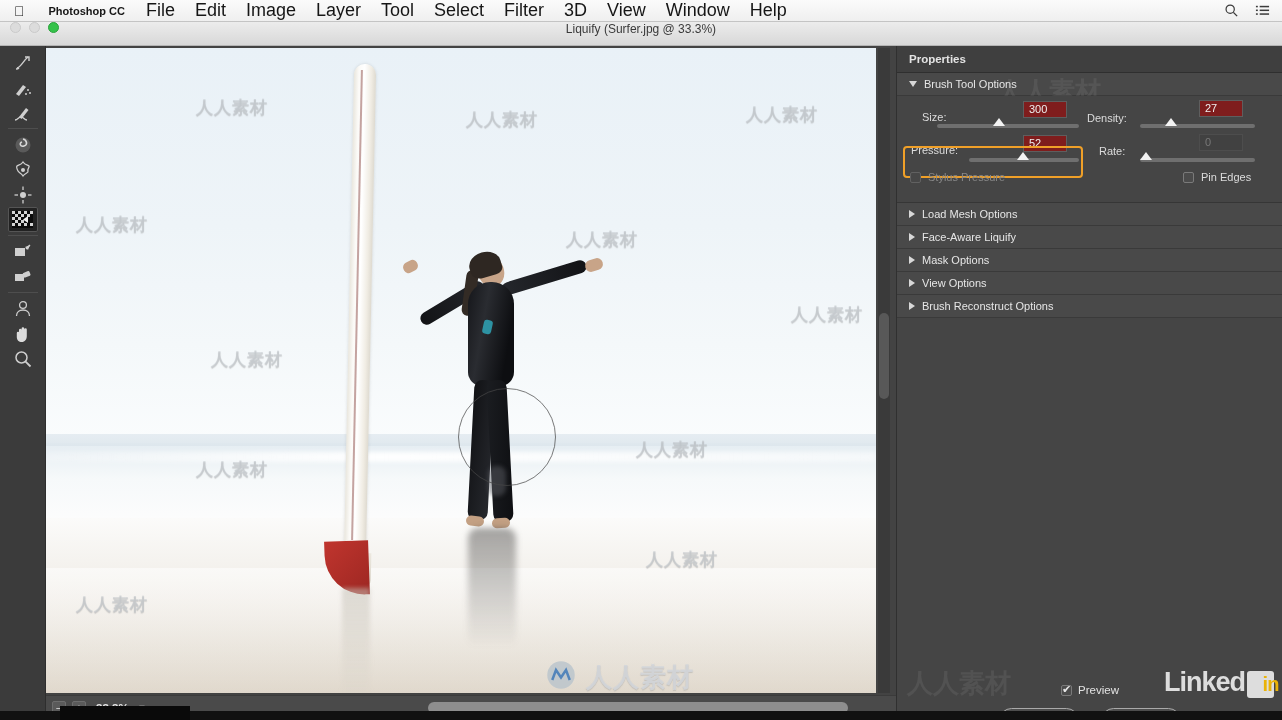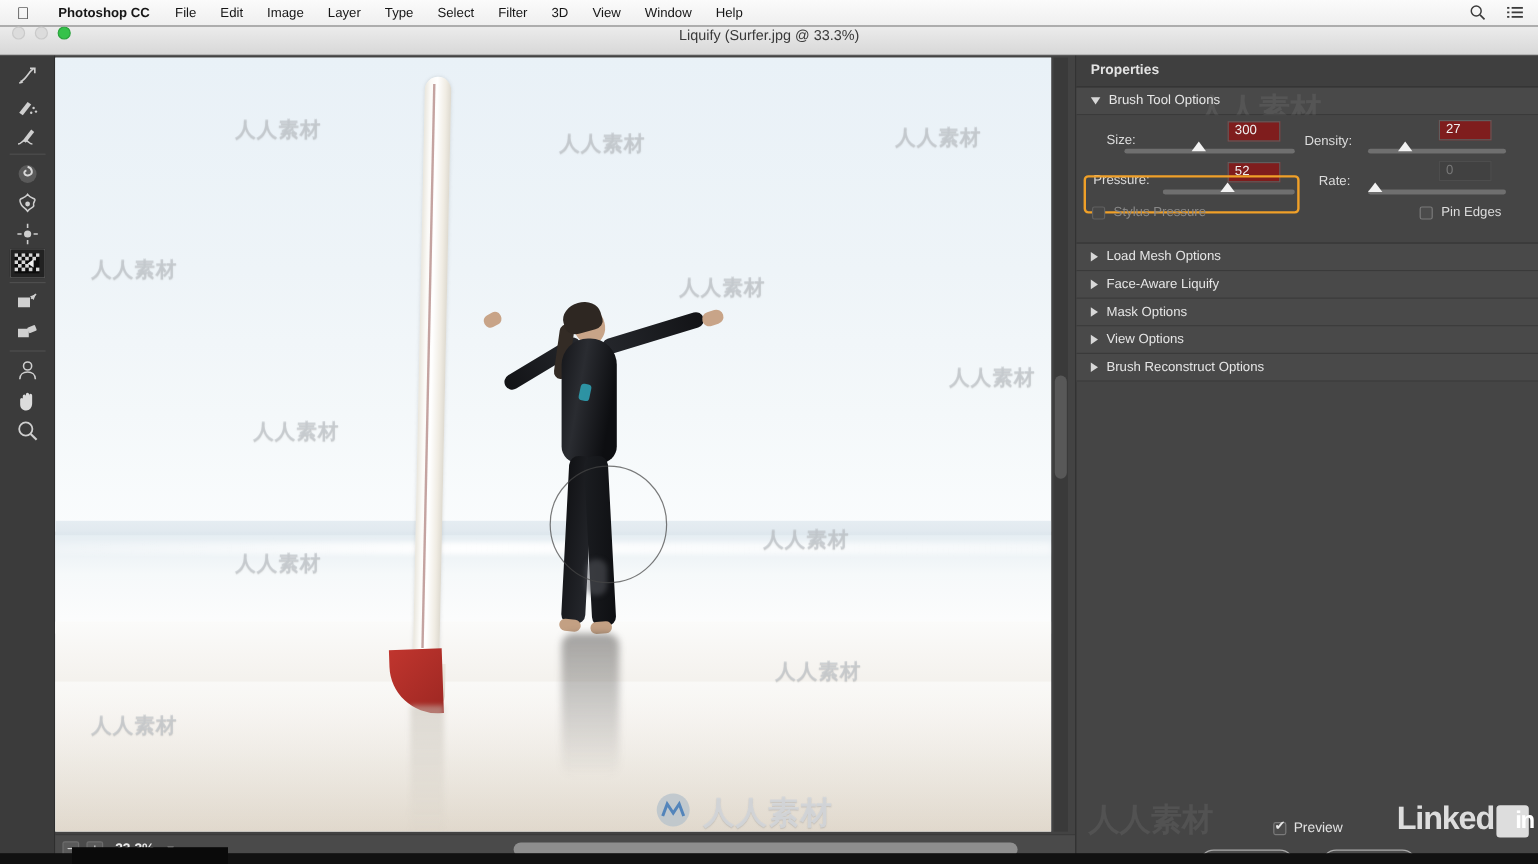--- a/index.html
+++ b/index.html
@@ -15,21 +15,21 @@
   #menubar {
     position: absolute; left: 0; top: 0; width: 1282px; height: 22px;
     background: linear-gradient(#fbfbfb, #efefef);
     border-bottom: 1px solid #c4c4c4;
     display: flex; align-items: center;
     font-size: 12px; color: #161616;
     z-index: 40;
   }
   .mb-apple { padding: 0 13px 0 14px; font-size: 14px; line-height: 1; color: #111; }
   .mb-app { font-weight: bold; padding: 0 11px; font-size: 11px; }
-  .mb-item { padding: 0 10px; font-size: 11px; }
+  .mb-item { padding: 0 10px; font-size: 18px; }
   .mb-spacer { flex: 1; }
   .mb-right { display: flex; align-items: center; padding-right: 12px; gap: 16px; }
   .mb-icon { width: 15px; height: 15px; display: block; }
 
   
   #titlebar {
     position: absolute; left: 0; top: 22px; width: 1282px; height: 24px;
     background: linear-gradient(#ececec, #d8d8d8);
     border-bottom: 1px solid #b4b4b4;
     display: flex; align-items: flex-start;
@@ -263,38 +263,38 @@
     display:flex; align-items:center; justify-content:center;
   }
   #linkedin {
     position:absolute; right:8px; bottom:22px;
     display:flex; align-items:flex-end; gap:2px;
     font-size:27px; font-weight:bold; color:rgba(255,255,255,.82);
     letter-spacing:-1px;
   }
   #li-badge {
     width:27px; height:27px; background:rgba(255,255,255,.82);
-    color:#ffffff; font-size:20px; font-weight:bold;
+    color:#eab308; font-size:20px; font-weight:bold;
     display:flex; align-items:center; justify-content:center; border-radius:3px;padding-left:20px;
   }
   .wm-prop { position:absolute; color:rgba(255,255,255,.07); font-size:26px; font-weight:bold; }
   #bottom-strip { position:absolute; left:0; top:711px; width:1282px; height:9px; background:#111; }
   #bottom-strip2 { position:absolute; left:60px; top:706px; width:130px; height:14px; background:#0a0a0a; }
 </style>
 </head>
 <body>
 
 <div id="menubar">
   <div class="mb-apple"></div>
   <div class="mb-app">Photoshop CC</div>
   <div class="mb-item">File</div>
   <div class="mb-item">Edit</div>
   <div class="mb-item">Image</div>
   <div class="mb-item">Layer</div>
-  <div class="mb-item">Type</div>
+  <div class="mb-item">Tool</div>
   <div class="mb-item">Select</div>
   <div class="mb-item">Filter</div>
   <div class="mb-item">3D</div>
   <div class="mb-item">View</div>
   <div class="mb-item">Window</div>
   <div class="mb-item">Help</div>
   <div class="mb-spacer"></div>
   <div class="mb-right">
     <svg class="mb-icon" viewBox="0 0 16 16">
       <circle cx="6.6" cy="6.6" r="4.4" fill="none" stroke="#3b3b3b" stroke-width="1.3"></circle>

